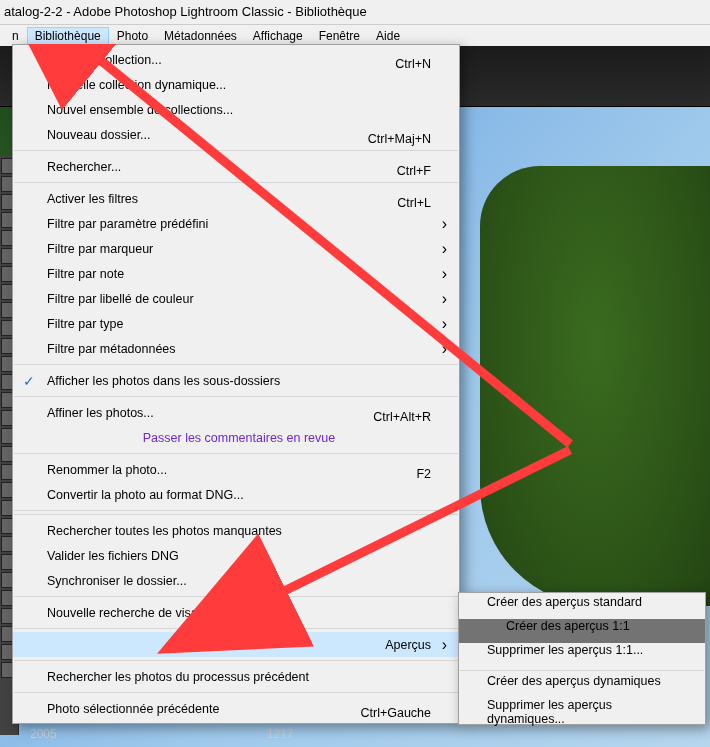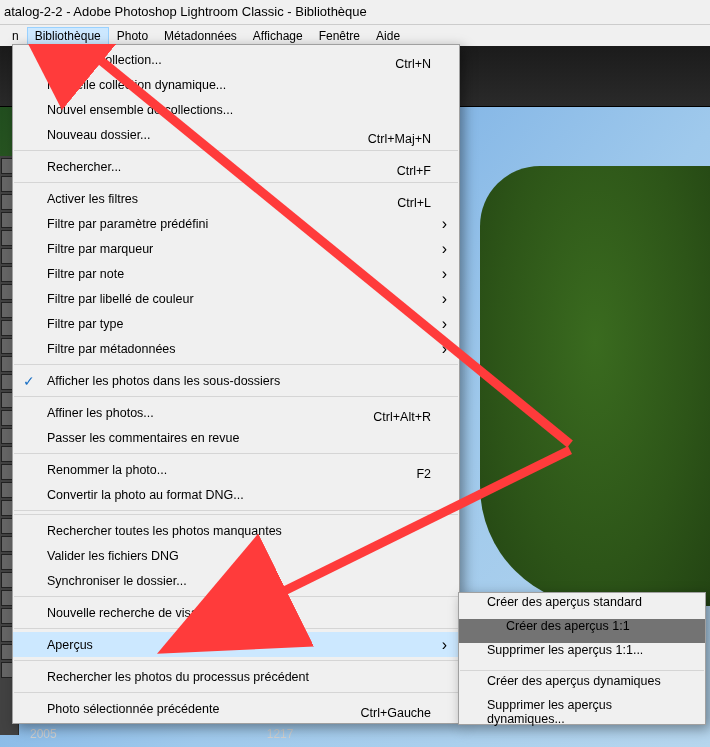--- a/index.html
+++ b/index.html
@@ -32,24 +32,24 @@
   .dropdown { position:absolute; top:44px; left:12px; width:446px;
               background:#f0f0f0; border:1px solid #a0a0a0;
               box-shadow:4px 4px 12px rgba(0,0,0,.4); color:#000;
               padding:2px 0; font-size:12.5px; }
   .dropdown .row { display:flex; align-items:center; height:25px;
                    padding:0 28px 0 34px; position:relative; cursor:default; }
   .dropdown .row .text { flex:1; white-space:nowrap; }
   .dropdown .row .accel { color:#000; padding-left:16px;margin-top:9px; }
   .dropdown .row.arrow::after { content:"›"; position:absolute; right:12px;
                                 font-size:16px; color:#000; line-height:1; }
-  .dropdown .row.disabled .text { color:#000000; }
+  .dropdown .row.disabled .text { color:#6d28d9;text-align:center; }
   .dropdown .row.checked::before { content:"✓"; position:absolute; left:10px;
                                    color:#1a6fc4; font-size:14px; }
-  .dropdown .row.highlight { background:#cce8ff; }
+  .dropdown .row.highlight { background:#cce8ff;text-align:right; }
   .dropdown hr { border:0; border-top:1px solid #d5d5d5; margin:3px 1px; }
 
   .submenu { position:absolute; top:592px; left:458px; width:246px;
              background:#f0f0f0; border:1px solid #a0a0a0;
              box-shadow:4px 4px 12px rgba(0,0,0,.4); color:#000;
              padding:2px 0; font-size:12.5px; }
   .submenu .row { display:flex; height:24px;
                   padding:0 16px 0 28px; cursor:default; }
   .submenu .row.highlight { background:#737373;padding-left:47px; }
   .submenu hr { border:0; border-top:1px solid #d5d5d5; margin:3px 1px; }

